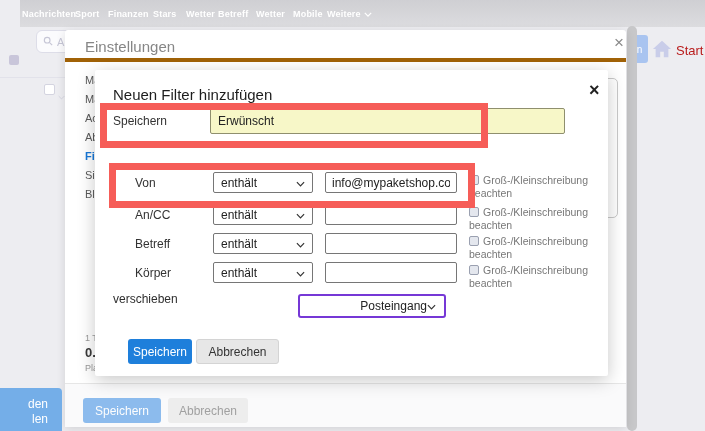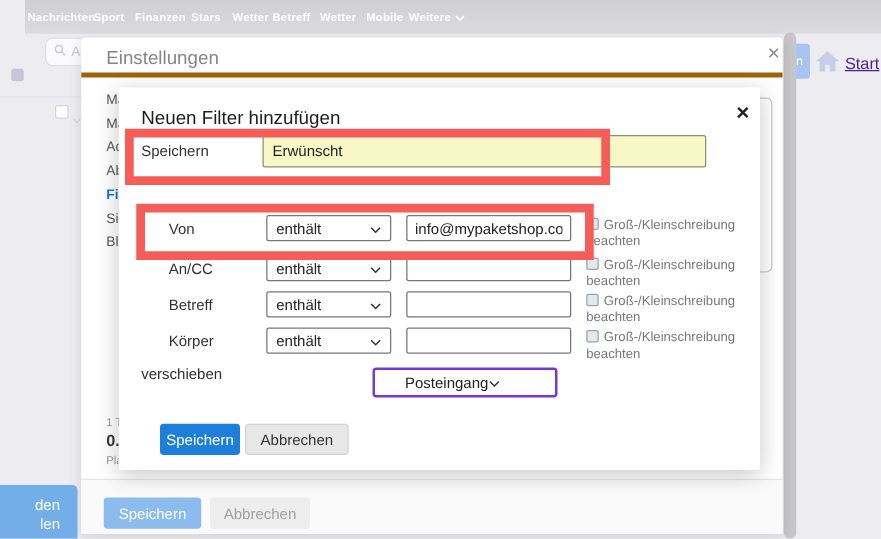--- a/index.html
+++ b/index.html
@@ -29,21 +29,21 @@
     background:#c9c6da; border-radius:2px; }
   .bg-line { position:absolute; left:0; top:77px; width:65px; height:1px; background:#e2e2ea; }
   .bg-check { position:absolute; left:44px; top:84px; width:11px; height:11px;
     background:#fff; border:1px solid #d4d4e0; border-radius:2px; }
   .bg-check-caret { position:absolute; left:58px; top:86px; }
 
   .bg-fragment { position:absolute; left:631px; top:35px; width:17px; height:28px;
     background:#a9c4f0; border-radius:3px; color:#fff; font-size:10px;
     display:flex; align-items:center; justify-content:center; }
   .bg-home { position:absolute; left:651px; top:39px; }
-  .bg-start { position:absolute; left:676px; top:43px; font-size:13px; color:#4c1d95;text-decoration:underline; }
+  .bg-start { position:absolute; left:676px; top:43px; font-size:13px; color:#b91c1c; }
 
   .scrollbar { position:absolute; left:627px; top:26px; width:10px; height:405px;
     background:#c7c7c9; border-radius:5px; cursor:pointer; }
 
   
   .dialog { position:absolute; left:65px; top:30px; width:561px; height:397px;
     background:#ffffff; border-radius:3px; box-shadow:0 2px 10px rgba(0,0,0,.12); }
   .dialog-header { position:absolute; left:0; top:0; width:100%; height:32px;
     border-bottom:4px solid #a16207; }
   .dialog-title { position:absolute; left:20px; top:8px; font-size:15px; color:#868686; }
@@ -95,22 +95,22 @@
     padding:0 6px; font-size:12px; color:#222; font-family:inherit; }
   .cb-wrap { position:absolute; left:374px; top:2px; width:134px;
     font-size:10.5px; line-height:13px; color:#777; }
   .cb { display:inline-block; width:10px; height:10px; vertical-align:-1px; margin-right:4px;
     background:#e4e7ee; border:1px solid #9aa0b0; border-radius:2px; cursor:pointer; }
 
   .action-label { position:absolute; left:18px; top:222px; font-size:12px; color:#2e2e2e;
     line-height:15px; }
   .folder-select { position:absolute; left:203px; top:224px; width:148px; height:24px;
     background:#fff; border:2px solid #7638d6; border-radius:3px;
-    display:flex; align-items:center; justify-content:flex-start;
-    padding:0 24px; font-size:12px; color:#222; cursor:pointer; }
+    display:flex; align-items:center; justify-content:flex-end;
+    padding:0 8px; font-size:12px; color:#222; cursor:pointer; }
 
   .btn-primary { position:absolute; left:33px; top:269px; width:64px; height:25px;
     background:#1e7fdb; color:#fff; border:none; border-radius:3px; font-size:12px;
     font-family:inherit; cursor:pointer; }
   .btn-secondary { position:absolute; left:101px; top:269px; width:83px; height:25px;
     background:#e7e7e7; color:#333; border:1px solid #d4d4d4; border-radius:3px;
     font-size:12px; font-family:inherit; cursor:pointer; }
 
   
   .red-frame { position:absolute; border:7px solid #f65d58; pointer-events:none; z-index:9; }

